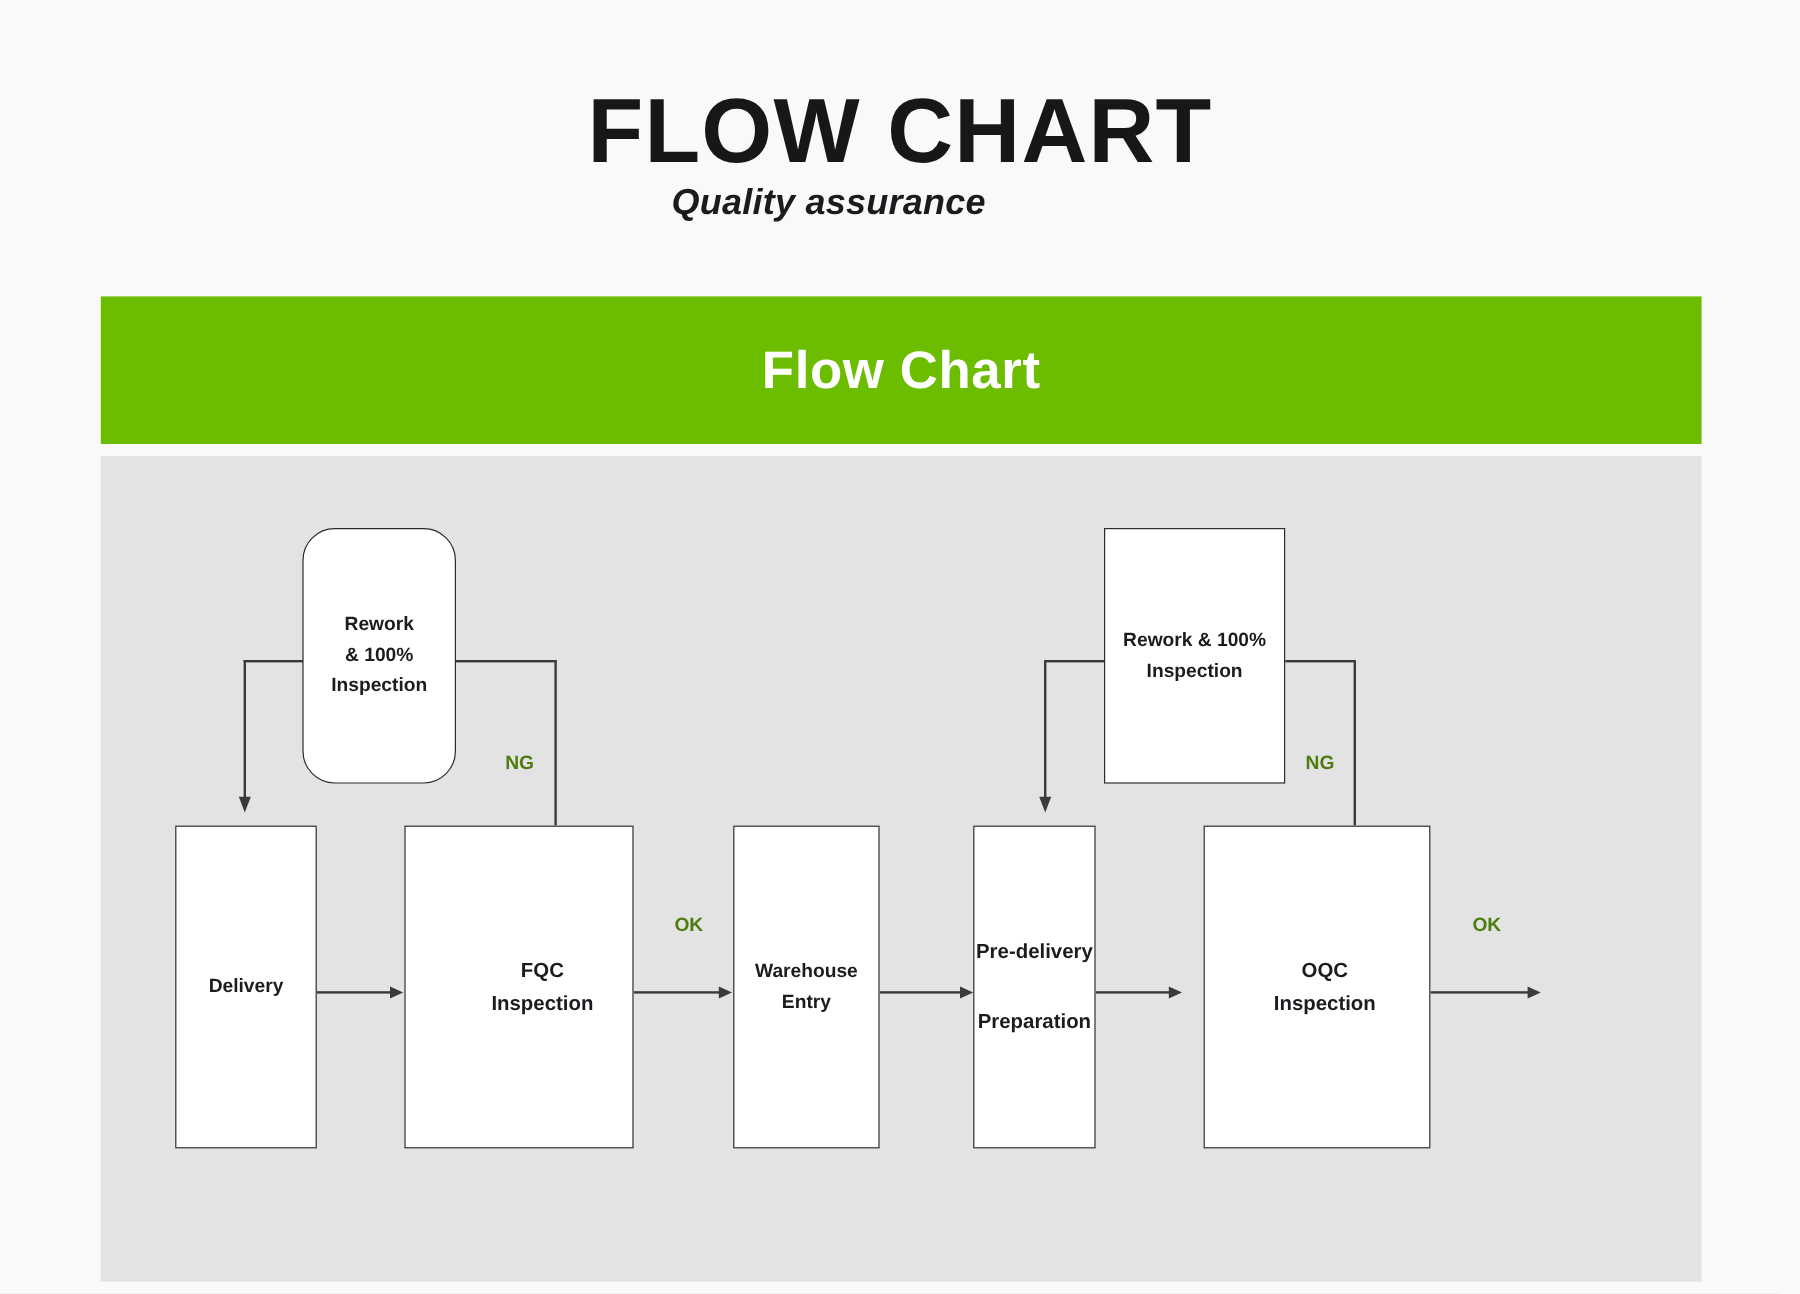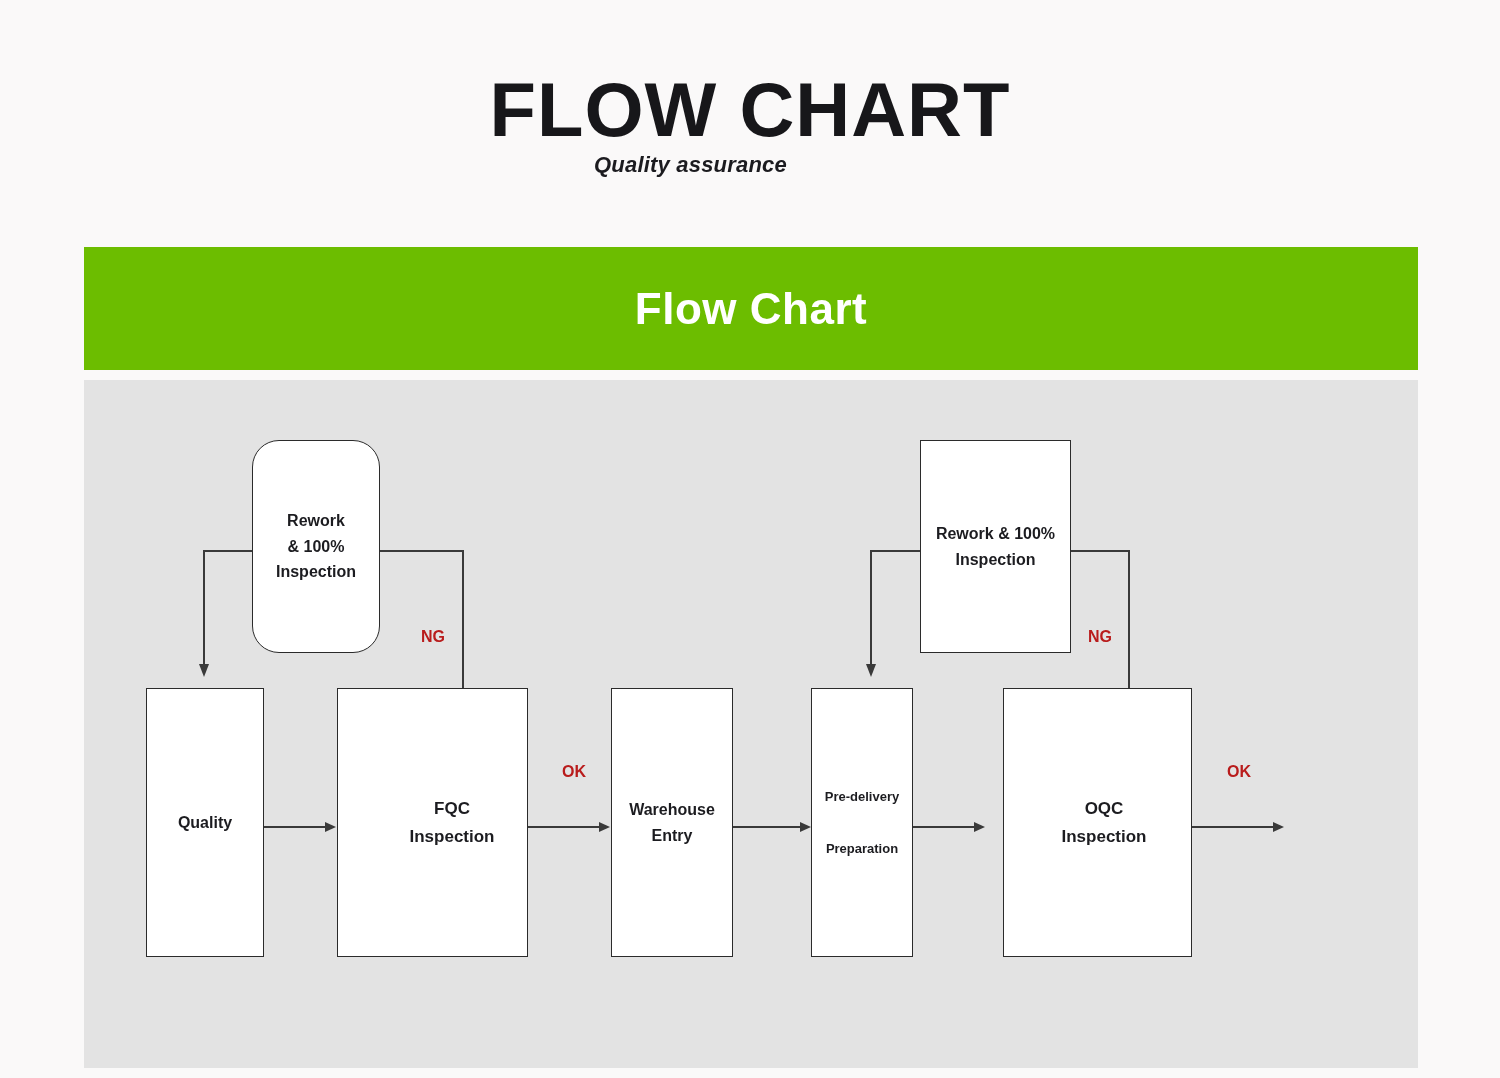--- a/index.html
+++ b/index.html
@@ -34,21 +34,21 @@
     letter-spacing: 1px;
     color: #17171A;
     line-height: 1;
     font-family: "Liberation Sans", sans-serif;
   }
   #subtitle {
     position: absolute;
     left: 0;
     top: 152px;
     width: 1381px;
-    font-size: 22px;
+    font-size: 30px;
     font-style: italic;
     font-weight: 700;
     color: #1B1B1F;
     letter-spacing: 0.2px;
   }
 
   
   #banner {
     position: absolute;
     left: 84px;
@@ -94,21 +94,21 @@
   }
   .node .line { display: block; white-space: nowrap; }
 
   
   #node-rework-1 { left: 168px; top: 60px;  width: 128px; height: 213px; font-size: 16px; border-radius: 27px; }
   #node-rework-2 { left: 836px; top: 60px;  width: 151px; height: 213px; font-size: 16px; }
 
   #node-packing      { left: 62px;   top: 308px; width: 118px; height: 269px; font-size: 16px; }
   #node-fqc          { left: 253px;  top: 308px; width: 191px; height: 269px; font-size: 17px; padding-left: 39px; }
   #node-warehouse    { left: 527px;  top: 308px; width: 122px; height: 269px; font-size: 16px; }
-  #node-predelivery  { left: 727px;  top: 308px; width: 102px; height: 269px; font-size: 13px; gap: 31px; }
+  #node-predelivery  { left: 727px;  top: 308px; width: 102px; height: 269px; font-size: 17px; gap: 31px; }
   #node-oqc          { left: 919px;  top: 308px; width: 189px; height: 269px; font-size: 17px; padding-left: 13px; }
   #node-loaddelivery { left: 1200px; top: 308px; width: 101px; height: 269px; font-size: 16px; }
 
   
   .conn-h, .conn-v {
     position: absolute;
     background: #3A3A3A;
   }
   .conn-h { height: 1.8px; }
   .conn-v { width: 1.8px; }
@@ -125,21 +125,21 @@
     width: 0; height: 0;
     border-left: 5.5px solid transparent;
     border-right: 5.5px solid transparent;
     border-top: 13px solid #3A3A3A;
   }
 
   .edge-label {
     position: absolute;
     font-size: 16px;
     font-weight: 700;
-    color: #b91c1c;
+    color: #4d7c0f;
     white-space: nowrap;
   }
 </style>
 </head>
 <body>
 
 <div id="header-block">
   <div id="main-title">FLOW CHART</div>
   <div id="subtitle">Quality assurance</div>
 </div>
@@ -192,21 +192,21 @@
     <span class="line">&amp; 100%</span>
     <span class="line">Inspection</span>
   </div>
 
   <div class="node" id="node-rework-2">
     <span class="line">Rework &amp; 100%</span>
     <span class="line">Inspection</span>
   </div>
 
   <div class="node" id="node-packing">
-    <span class="line">Quality</span>
+    <span class="line">Delivery</span>
   </div>
 
   <div class="node" id="node-fqc">
     <span class="line">FQC</span>
     <span class="line">Inspection</span>
   </div>
 
   <div class="node" id="node-warehouse">
     <span class="line">Warehouse</span>
     <span class="line">Entry</span>

